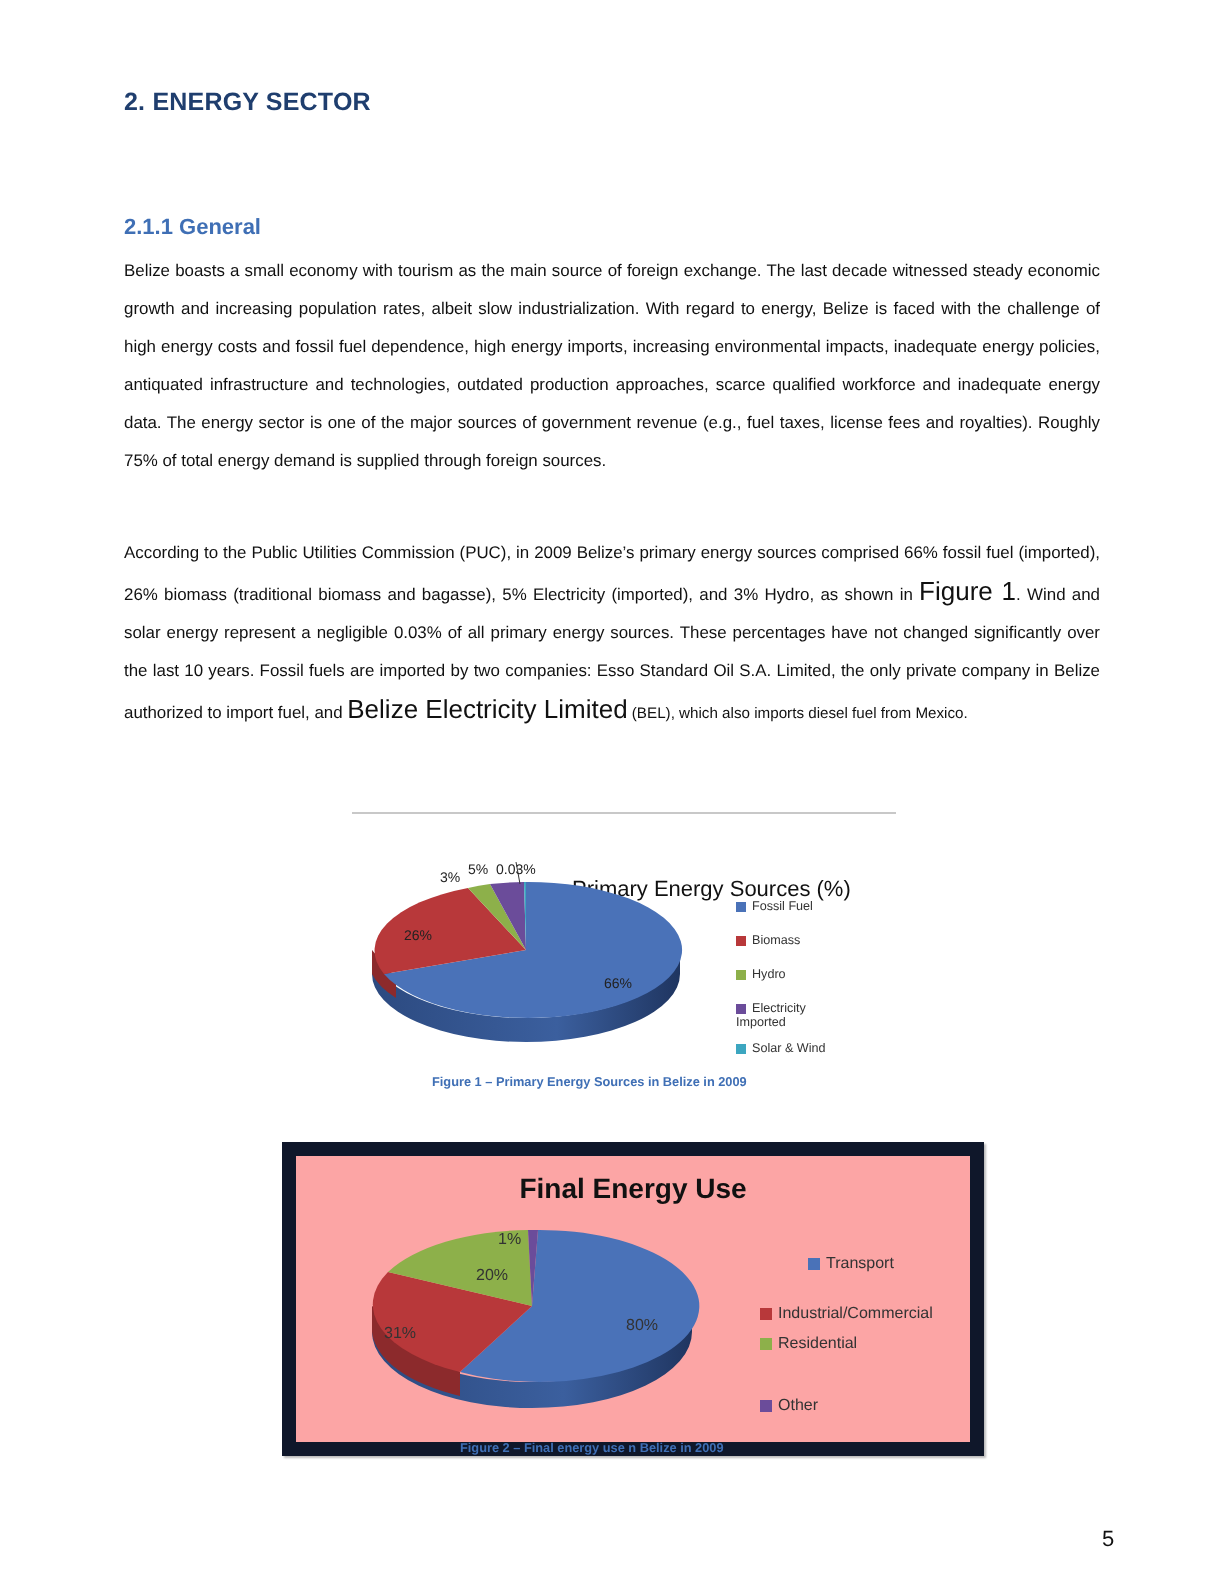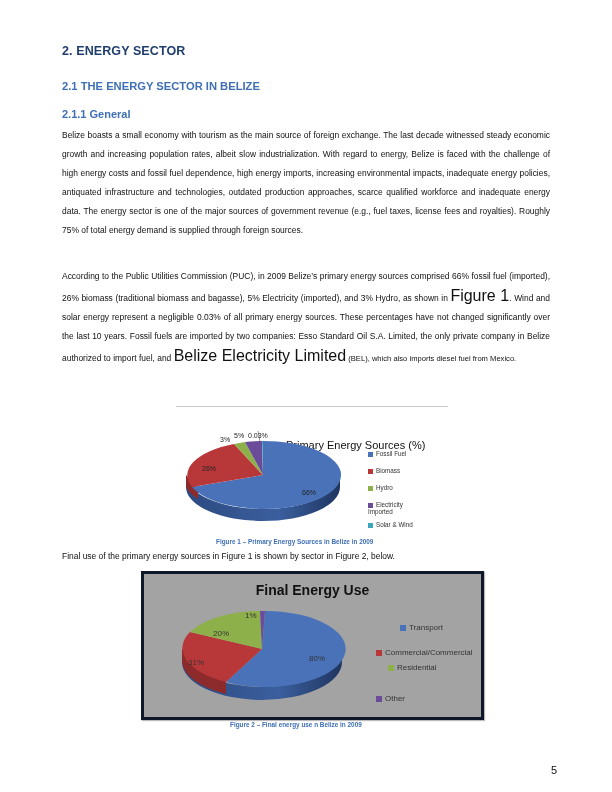--- a/index.html
+++ b/index.html
@@ -5,23 +5,23 @@
   html, body { margin: 0; padding: 0; background: #ffffff; }
   body { width: 612px; height: 792px; position: relative; overflow: hidden; font-family: "Liberation Sans", "DejaVu Sans", sans-serif; color: #111; }
   .page { position: absolute; left: 0; top: 0; width: 612px; height: 792px; }
   .h1 { position: absolute; left: 62px; top: 44px; font-size: 12.5px; font-weight: bold; color: #1f3e6e; letter-spacing: 0.1px; }
   .h2 { position: absolute; left: 62px; top: 80px; font-size: 11.2px; font-weight: bold; color: #3f6fb5; }
   .h3 { position: absolute; left: 62px; top: 108px; font-size: 11px; font-weight: bold; color: #3f6fb5; }
   .para { position: absolute; left: 62px; width: 488px; font-size: 8.45px; line-height: 19.1px; text-align: justify; color: #111; }
   .p1 { top: 126px; }
   .p2 { top: 267px; }
   .p3 { top: 547px; }
-  .fig-ref-big { font-size: 16px; }
+  .fig-ref-big { font-size: 13px; }
   .chart1 { position: absolute; left: 176px; top: 406px; width: 272px; height: 127px; background: #fff; border-top: 1px solid #c8c8c8; }
-  .chart2 { position: absolute; left: 141px; top: 571px; width: 337px; height: 143px; background: #a3a3a3; border: 3px solid #0f172a; box-shadow: 1px 1px 1px #bbb; }
+  .chart2 { position: absolute; left: 141px; top: 571px; width: 337px; height: 143px; background: #fca5a5; border: 7px solid #0f172a; box-shadow: 1px 1px 1px #bbb; }
   .chart-title1 { position: absolute; left: 110px; top: 5px; font-size: 11px; font-weight: normal; color: #111; margin-top: 27px; }
   .chart-title2 { position: absolute; left: 0; width: 337px; text-align: center; top: 8px; font-size: 14px; font-weight: bold; color: #111; }
   .legend { position: absolute; font-size: 6.3px; color: #333; }
   .legend-item { position: absolute; white-space: nowrap; }
   .legend-item .sw { display: inline-block; width: 5px; height: 5px; margin-right: 3px; vertical-align: middle; }
   .legend2 { position: absolute; font-size: 8px; color: #333; }
   .legend2 .legend-item .sw { width: 6px; height: 6px; }
   .lbl { position: absolute; font-size: 7px; color: #222; white-space: nowrap; }
   .lbl2 { position: absolute; font-size: 8px; color: #333; white-space: nowrap; }
   .caption { position: absolute; font-size: 6.4px; font-weight: bold; color: #3f6fb5; white-space: nowrap; }
@@ -29,21 +29,20 @@
   .cap2 { left: 230px; top: 721px; }
   .page-num { position: absolute; left: 551px; top: 764px; font-size: 11px; color: #111; }
   svg { position: absolute; left: 0; top: 0; }
 </style>
 </head>
 <body>
 
 <div class="page">
 
   <div class="h1">2. ENERGY SECTOR</div>
-  <div class="h2">2.1 THE ENERGY SECTOR IN BELIZE</div>
   <div class="h3">2.1.1 General</div>
 
   <div class="para p1">Belize boasts a small economy with tourism as the main source of foreign exchange. The last decade witnessed steady economic growth and increasing population rates, albeit slow industrialization. With regard to energy, Belize is faced with the challenge of high energy costs and fossil fuel dependence, high energy imports, increasing environmental impacts, inadequate energy policies, antiquated infrastructure and technologies, outdated production approaches, scarce qualified workforce and inadequate energy data. The energy sector is one of the major sources of government revenue (e.g., fuel taxes, license fees and royalties). Roughly 75% of total energy demand is supplied through foreign sources.</div>
 
   <div class="para p2"><span>According to the Public Utilities Commission (PUC), in 2009 Belize’s primary energy sources comprised 66% fossil fuel (imported), 26% biomass (traditional biomass and bagasse), 5% Electricity (imported), and 3% Hydro, as shown in </span><span class="fig-ref-big">Figure 1</span><span>. Wind and solar energy represent a negligible 0.03% of all primary energy sources. These percentages have not changed significantly over the last 10 years. Fossil fuels are imported by two companies: Esso Standard Oil S.A. Limited, the only private company in Belize authorized to import fuel, and </span><span class="fig-ref-big">Belize Electricity Limited</span><span style="font-size:7.6px"> (BEL), which also imports diesel fuel from Mexico.</span></div>
 
   <div class="chart1">
     <div class="chart-title1">Primary Energy Sources (%)</div>
     <svg width="272" height="127" viewBox="0 0 272 127">
       <defs>
@@ -77,21 +76,20 @@
     <div class="legend" style="left:192px;top:0;">
       <div class="legend-item" style="top:43px;"><span class="sw" style="background:#4a72b8"></span><span>Fossil Fuel</span></div>
       <div class="legend-item" style="top:60px;"><span class="sw" style="background:#b8383a"></span><span>Biomass</span></div>
       <div class="legend-item" style="top:77px;"><span class="sw" style="background:#8db04a"></span><span>Hydro</span></div>
       <div class="legend-item" style="top:94px;width:40px;white-space:normal;line-height:7px;"><span class="sw" style="background:#6b4c9a"></span><span>Electricity Imported</span></div>
       <div class="legend-item" style="top:114px;"><span class="sw" style="background:#3ca6c0"></span><span>Solar &amp; Wind</span></div>
     </div>
   </div>
   <div class="caption cap1">Figure 1 – Primary Energy Sources in Belize in 2009</div>
 
-  <div class="para p3">Final use of the primary energy sources in Figure 1 is shown by sector in Figure 2, below.</div>
 
   <div class="chart2">
     <div class="chart-title2">Final Energy Use</div>
     <svg width="337" height="143" viewBox="0 0 337 143">
       <defs>
         <linearGradient id="side2" x1="0" x2="1" y1="0" y2="0">
           <stop offset="0" stop-color="#2c4a80"></stop>
           <stop offset="0.6" stop-color="#3b5f9e"></stop>
           <stop offset="1" stop-color="#1f3560"></stop>
         </linearGradient>
@@ -102,27 +100,27 @@
 
       <path d="M118,75 L121,37 A80,38 0 1 1 82,108 Z" fill="#4a72b8"></path>
 
       <path d="M118,75 L82,108 A80,38 0 0 1 46,58 Z" fill="#b8383a"></path>
 
       <path d="M118,75 L46,58 A80,38 0 0 1 116,37 Z" fill="#8db04a"></path>
 
       <path d="M118,75 L116,37 A80,38 0 0 1 121,37 Z" fill="#6b4c9a"></path>
     </svg>
     <div class="lbl2" style="left:101px;top:37px;">1%</div>
-    <div class="lbl2" style="left:69px;top:55px;">20%</div>
+    <div class="lbl2" style="left:90px;top:55px;">20%</div>
     <div class="lbl2" style="left:44px;top:84px;">31%</div>
     <div class="lbl2" style="left:165px;top:80px;">80%</div>
 
     <div class="legend2" style="left:232px;top:0;">
       <div class="legend-item" style="top:49px;margin-left:24px;"><span class="sw" style="background:#4a72b8"></span><span>Transport</span></div>
-      <div class="legend-item" style="top:74px;"><span class="sw" style="background:#b8383a"></span><span>Commercial/Commercial</span></div>
-      <div class="legend-item" style="top:89px;margin-left:12px;"><span class="sw" style="background:#8db04a"></span><span>Residential</span></div>
+      <div class="legend-item" style="top:74px;"><span class="sw" style="background:#b8383a"></span><span>Industrial/Commercial</span></div>
+      <div class="legend-item" style="top:89px;"><span class="sw" style="background:#8db04a"></span><span>Residential</span></div>
       <div class="legend-item" style="top:120px;"><span class="sw" style="background:#6b4c9a"></span><span>Other</span></div>
     </div>
   </div>
   <div class="caption cap2">Figure 2 – Final energy use n Belize in 2009</div>
 
   <div class="page-num">5</div>
 </div>
 
 </body></html>

